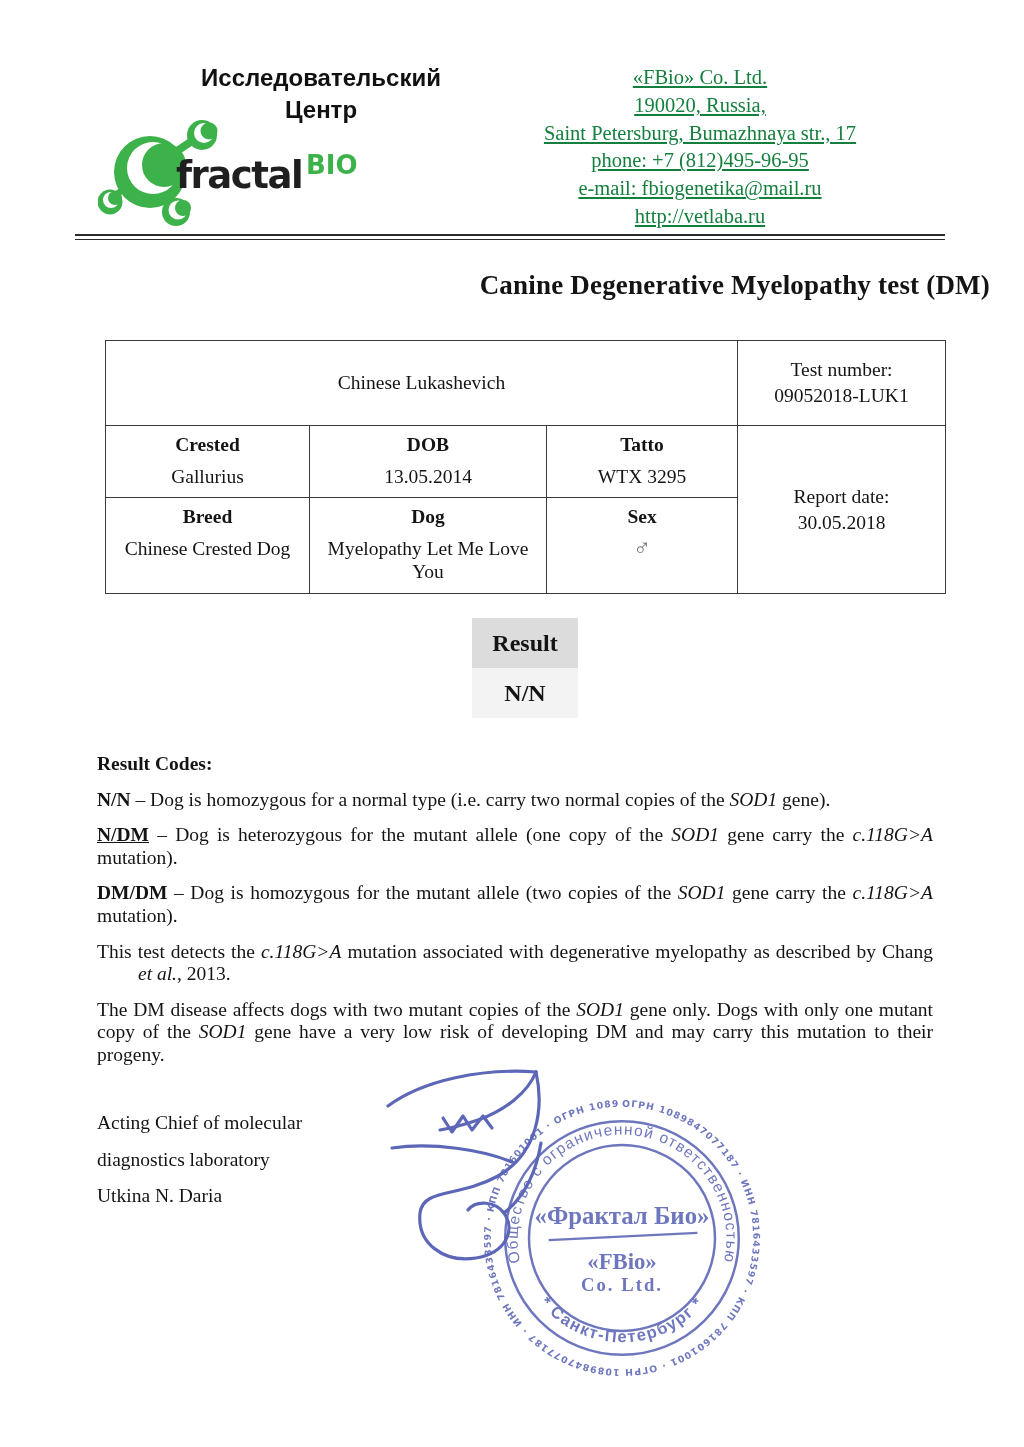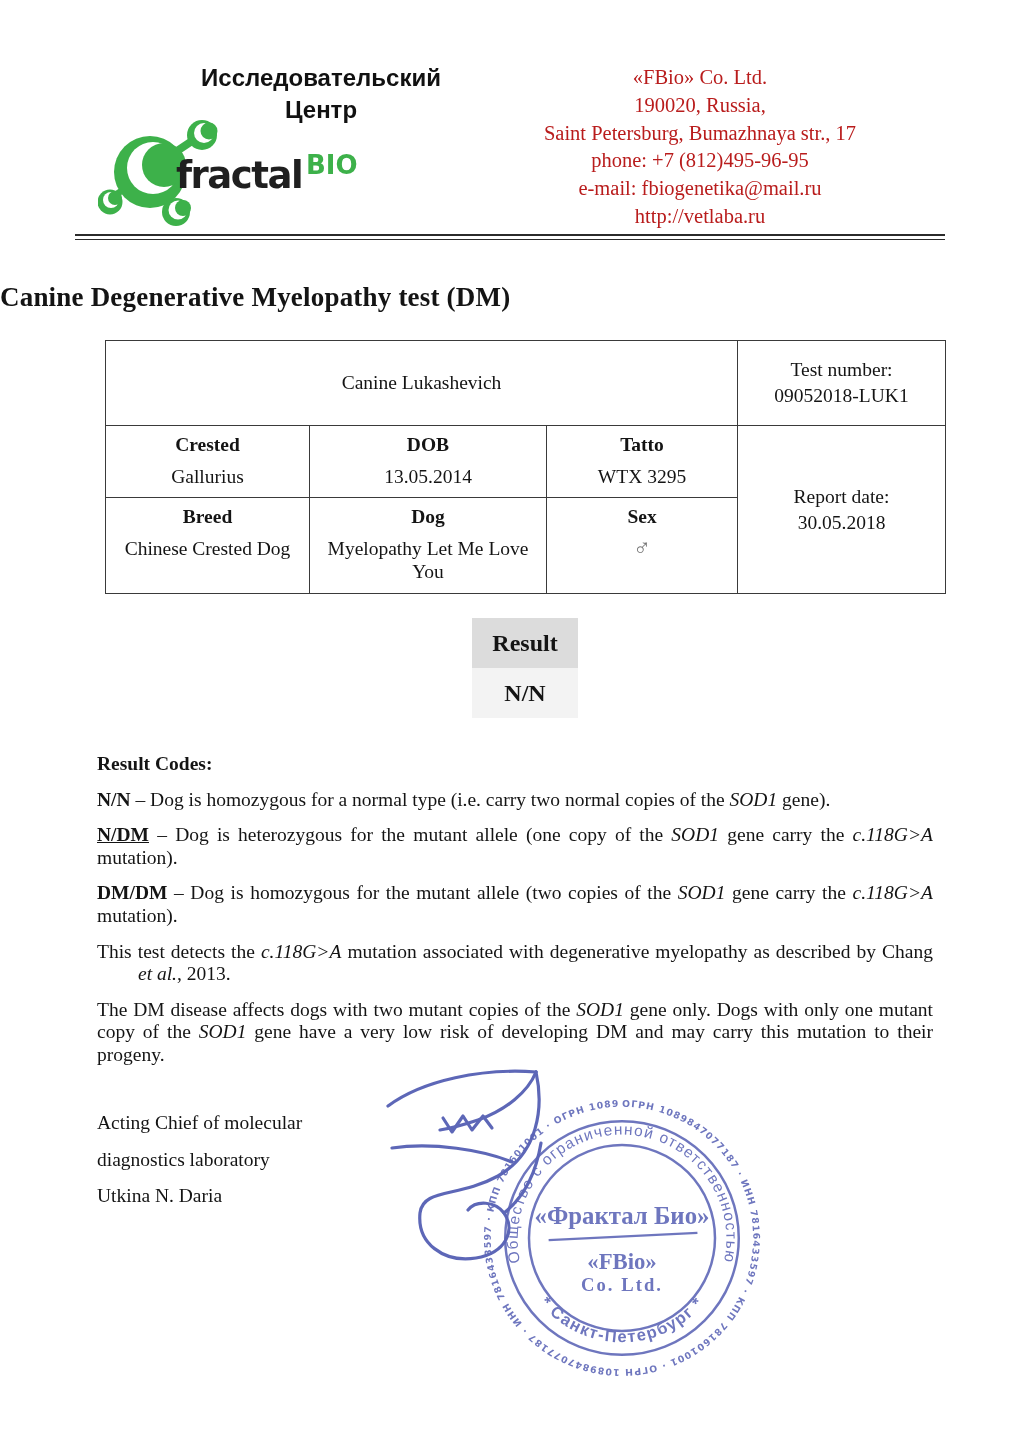--- a/index.html
+++ b/index.html
@@ -9,28 +9,28 @@
   }
   
   .org-ru {
     position:absolute; left:160px; top:62px; width:322px;
     font-family:"Liberation Sans", sans-serif; font-weight:bold;
     font-size:24px; line-height:32px; text-align:center; color:#111;
   }
   .logo-svg { position:absolute; left:98px; top:120px; width:280px; height:108px; }
   .contact {
     position:absolute; left:480px; top:64px; width:440px;
-    text-align:center; font-size:20.5px; line-height:27.8px; color:#b91c1c;
+    text-align:center; font-size:20.5px; line-height:27.8px; color:#15803d;text-decoration:underline;
   }
   .rule {
     position:absolute; left:75px; top:234px; width:870px; height:3px;
     border-top:2.5px solid #2b2b2b; border-bottom:1.5px solid #2b2b2b;
   }
   .doc-title {
-    position:absolute; left:0; top:282px; width:990px; text-align:left;
+    position:absolute; left:0; top:270px; width:990px; text-align:right;
     font-size:27px; font-weight:bold; letter-spacing:0.2px;
   }
   
   .info-table {
     position:absolute; left:105px; top:340px; width:840px;
     border-collapse:collapse; table-layout:fixed; font-size:19.5px;
   }
   .info-table td { border:1.6px solid #3a3a3a; text-align:center; vertical-align:middle; padding:0; }
   .cell-label { font-weight:bold; padding-top:8px; }
   .cell-value { margin-top:9px; padding:0 8px 6px 8px; line-height:23px; }
@@ -100,21 +100,21 @@
   <table class="info-table">
     <colgroup>
         <col style="width:204px">
         <col style="width:237px">
         <col style="width:191px">
         <col style="width:208px">
       </colgroup>
     <tbody>
         <tr style="height:85px">
       <td colspan="3">
-        <div>Canine Lukashevich</div>
+        <div>Chinese Lukashevich</div>
       </td>
       <td>
         <div class="two-line">Test number:</div>
         <div class="two-line">09052018-LUK1</div>
       </td>
     </tr>
     <tr style="height:72px">
       <td class="lv">
         <div class="cell-label">Crested</div>
         <div class="cell-value">Gallurius</div>

